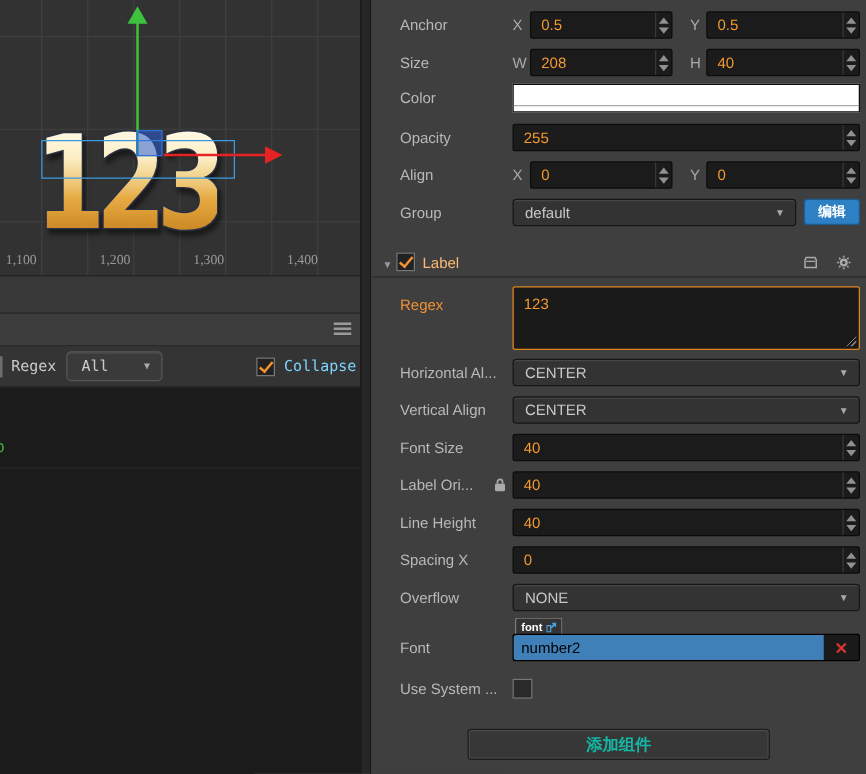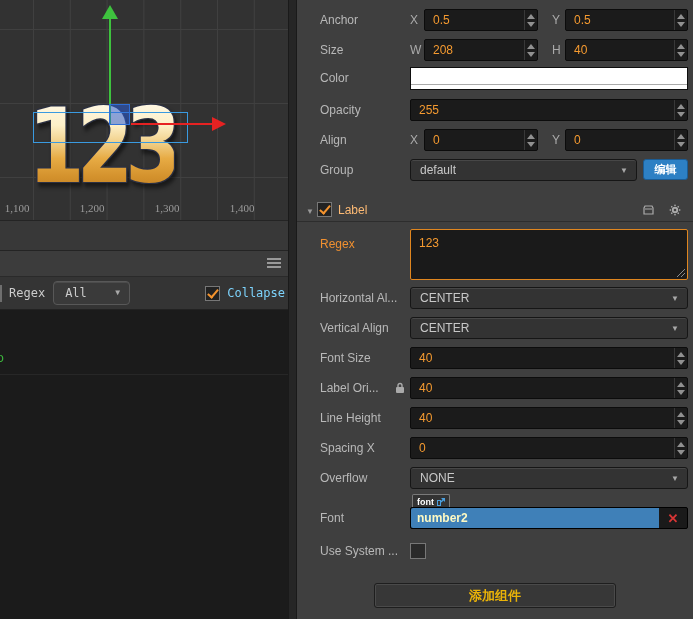--- a/index.html
+++ b/index.html
@@ -99,27 +99,27 @@
   .string-area { position:absolute; left:113px; top:0; width:278px; height:51px; background:#1a1a1a;
     border:1px solid #e0861f; border-radius:2px; color:#f59a30; padding:6px 8px; font-size:12px; }
   .resize-handle { position:absolute; right:2px; bottom:2px; width:8px; height:8px;
     background:linear-gradient(135deg, transparent 0 50%, #8a8a8a 50% 56%, transparent 56% 72%, #8a8a8a 72% 78%, transparent 78%); }
 
   .font-tag { position:absolute; left:115px; top:0; height:14px; background:#333333; border:1px solid #7a7a7a;
     border-bottom:none; border-radius:2px 2px 0 0; display:flex; align-items:center; gap:3px; padding:0 4px;
     color:#ffffff; font-size:9px; font-weight:bold; }
   .asset-field { position:absolute; left:113px; top:0; width:278px; height:22px; background:#1a1a1a;
     border:1px solid #000000; border-radius:2px; display:flex; }
-  .asset-blue { flex:1; background:#3f80b8; color:#fef9c3; font-weight:bold; font-size:12px;
+  .asset-blue { flex:1; background:#3f80b8; color:#000000; font-weight:normal; font-size:12px;
     display:flex; align-items:center; padding-left:6px; border-radius:2px 0 0 2px; }
   .asset-x { width:28px; display:flex; align-items:center; justify-content:center; color:#d83535;
     font-weight:bold; font-size:13px; }
 
   .add-comp-btn { position:absolute; left:77px; top:583px; width:242px; height:25px; background:#373737;
-    border:1px solid #1e1e1e; border-radius:3px; box-shadow:0 0 0 1px #4a4a4a inset; color:#eab308;
+    border:1px solid #1e1e1e; border-radius:3px; box-shadow:0 0 0 1px #4a4a4a inset; color:#14b8a6;
     font-size:13px; font-weight:bold; display:flex; align-items:center; justify-content:center; }
 
   svg { display:block; }
 </style>
 </head>
 <body>
 
 <div class="root">
 
   <div class="left">

